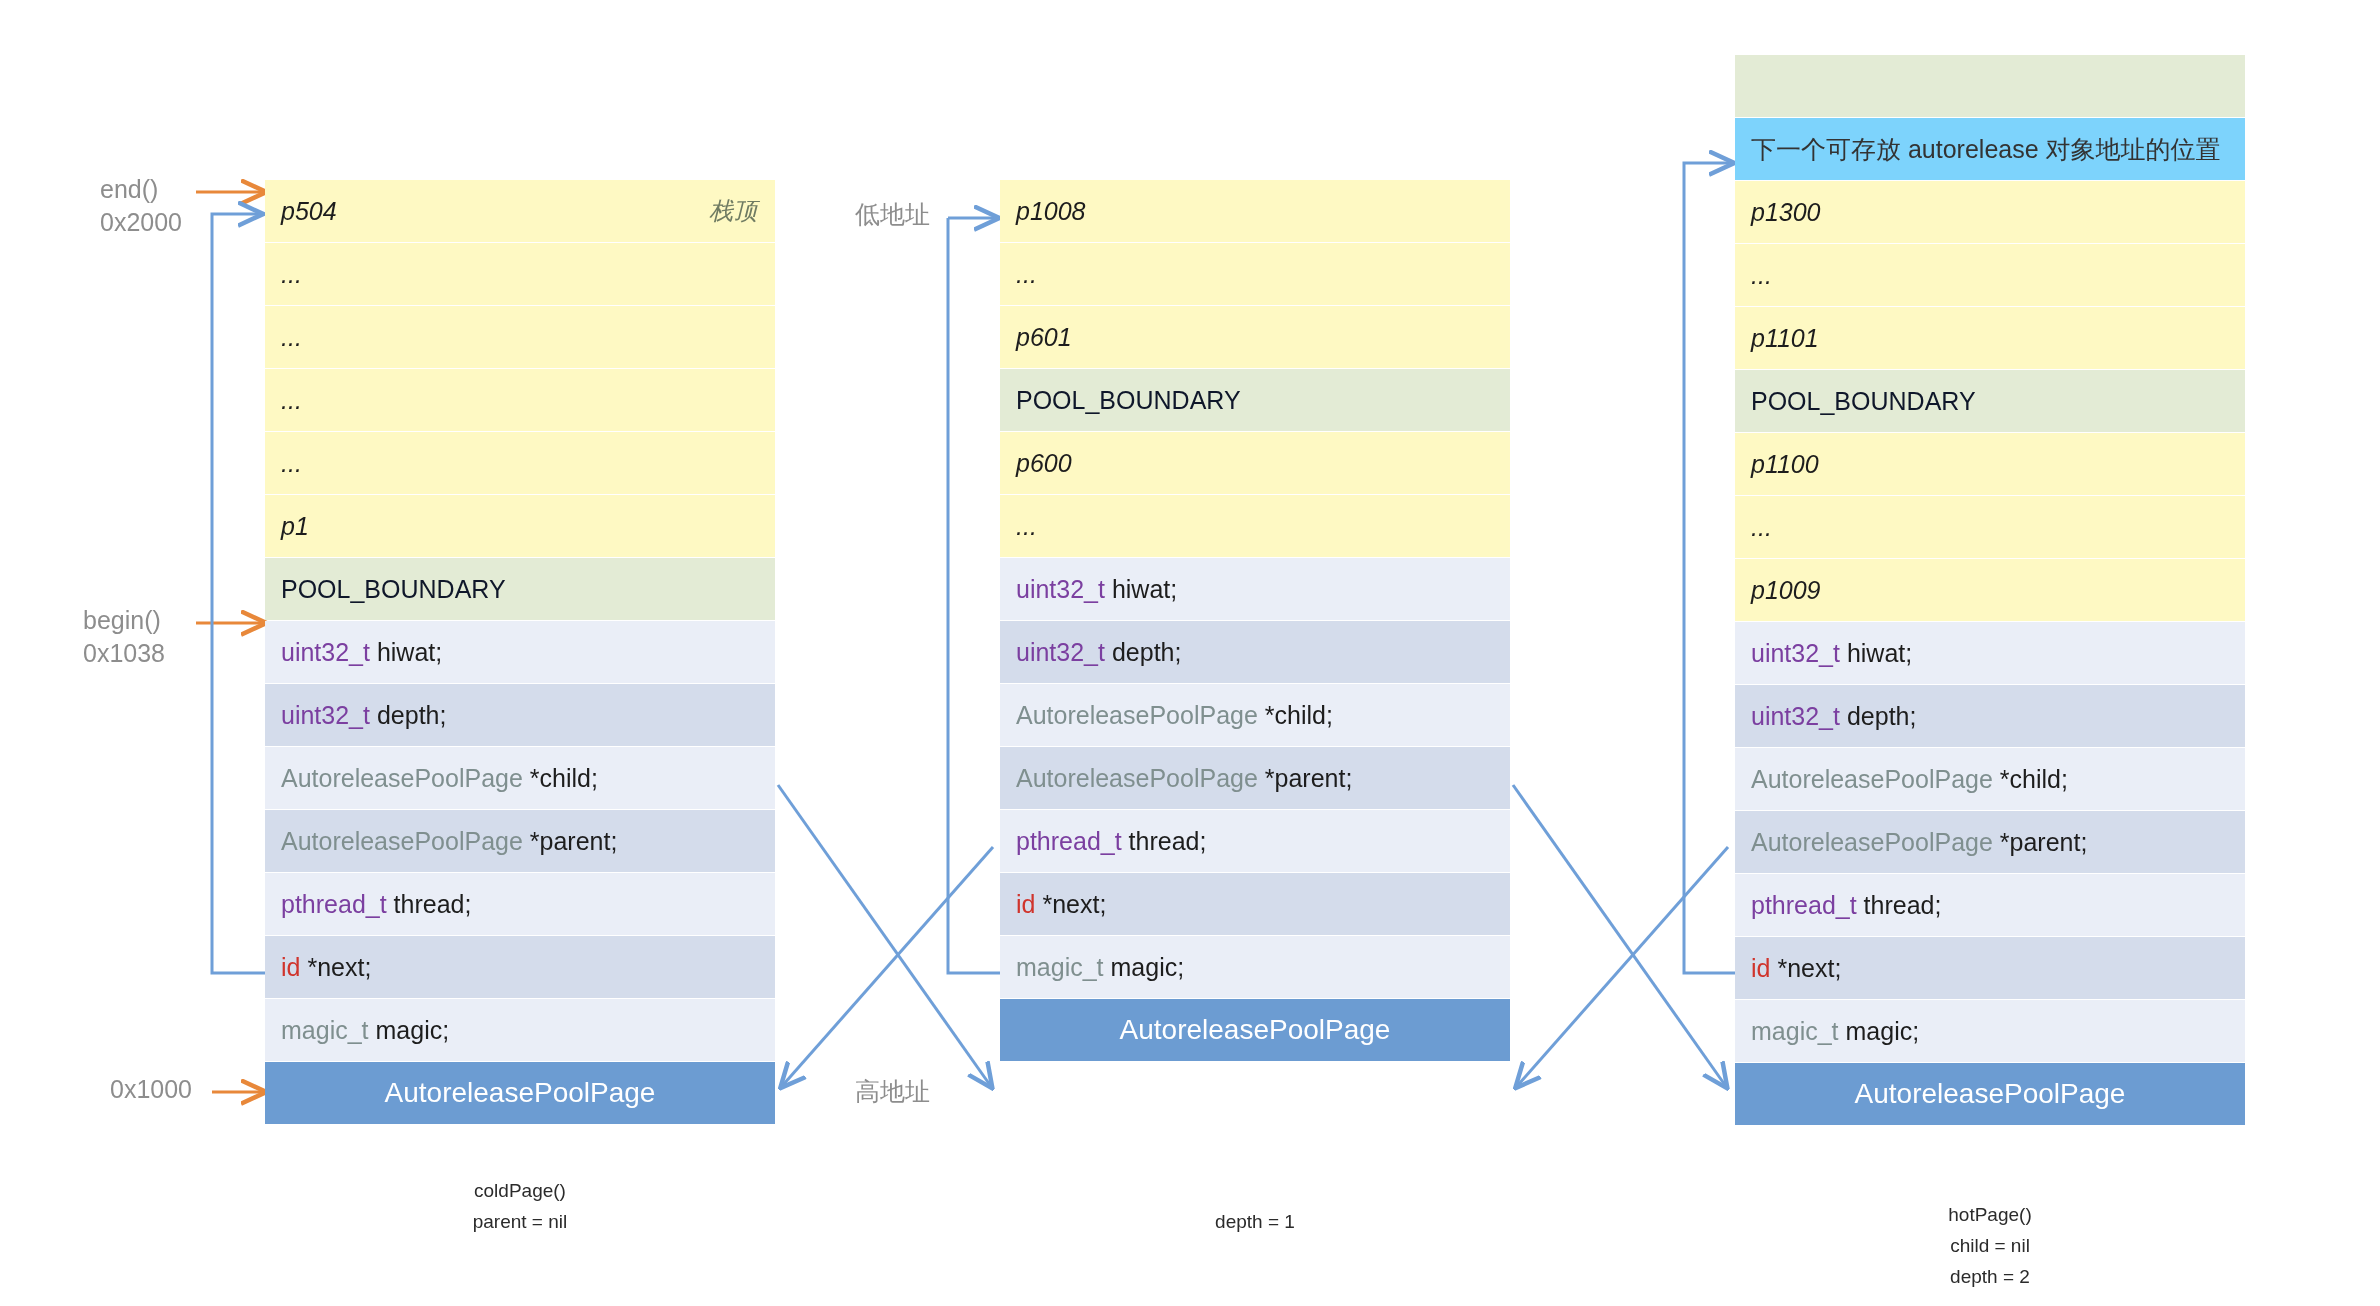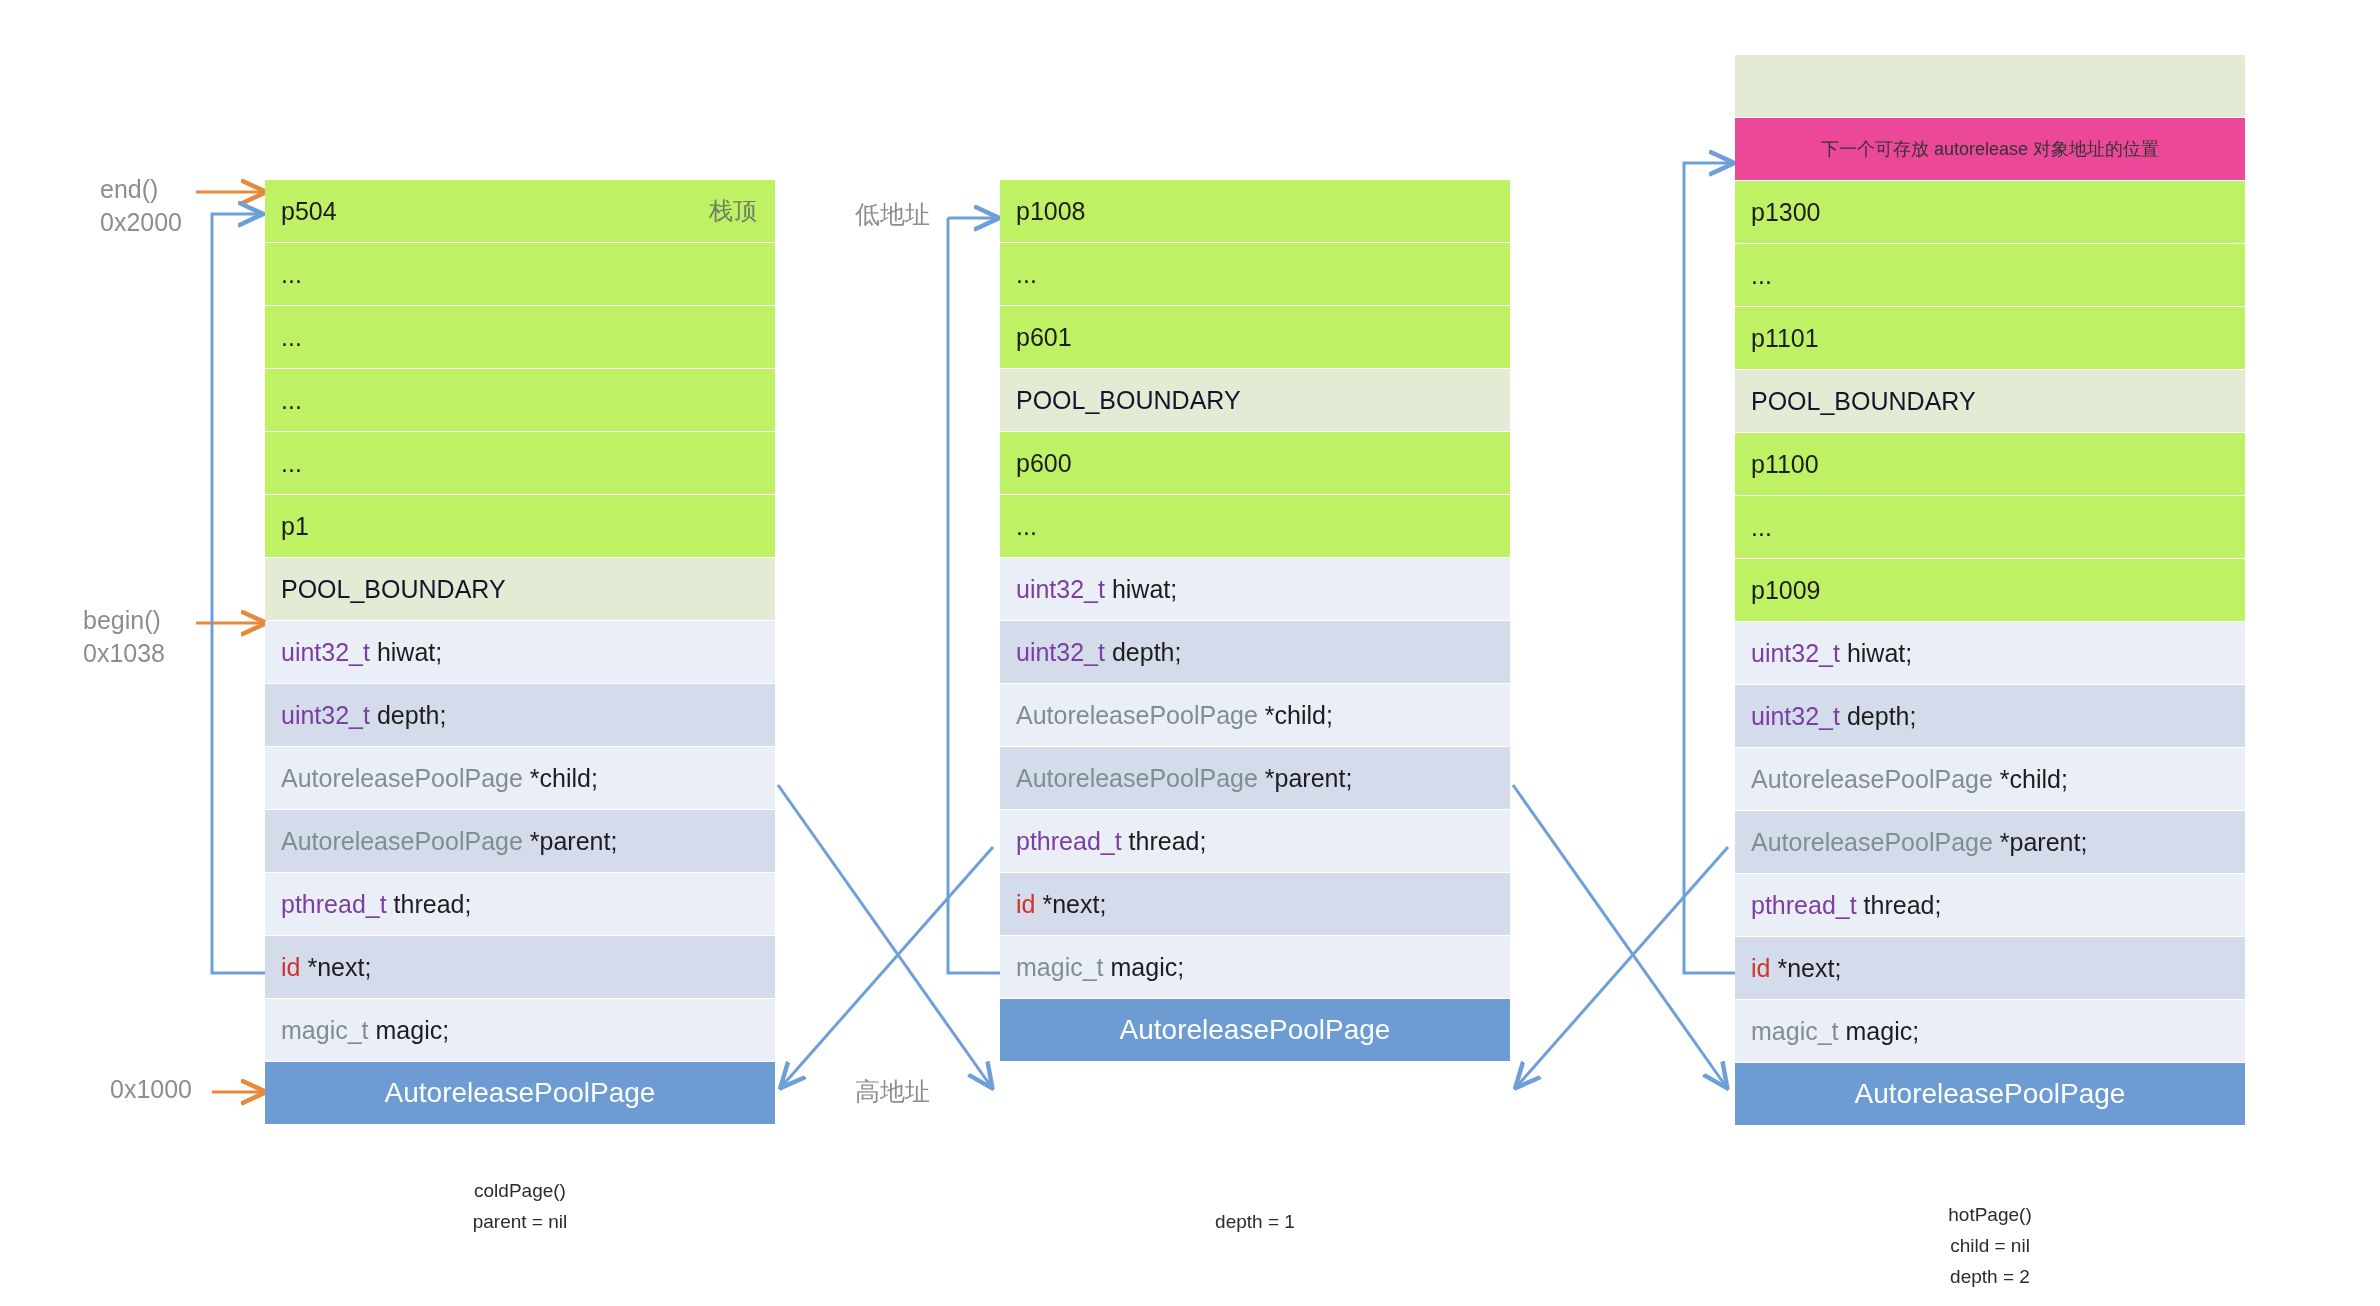--- a/index.html
+++ b/index.html
@@ -37,31 +37,31 @@
     font-size: 25px;
     color: #1d1d1d;
     position: relative;
     margin-bottom: 1px;
     white-space: nowrap;
     overflow: hidden;
   }
 
   
   .row.stack {
-    background: #bef264;
+    background: #fef9c3;
+    font-style: italic;
   }
   .row.boundary {
     background: #e3ebd5;
     color: #0f172a;
   }
   .row.note {
-    background: #ec4899;
-    font-size: 18px;
+    background: #7dd3fc;
+    font-size: 25px;
     color: #333;
-    text-align: center;
   }
   .row.blank { background: #e3ebd5; }
 
   .stacktop {
     position: absolute;
     right: 18px;
     top: 0;
     font-size: 24px;
     color: #6f7b62;
   }

